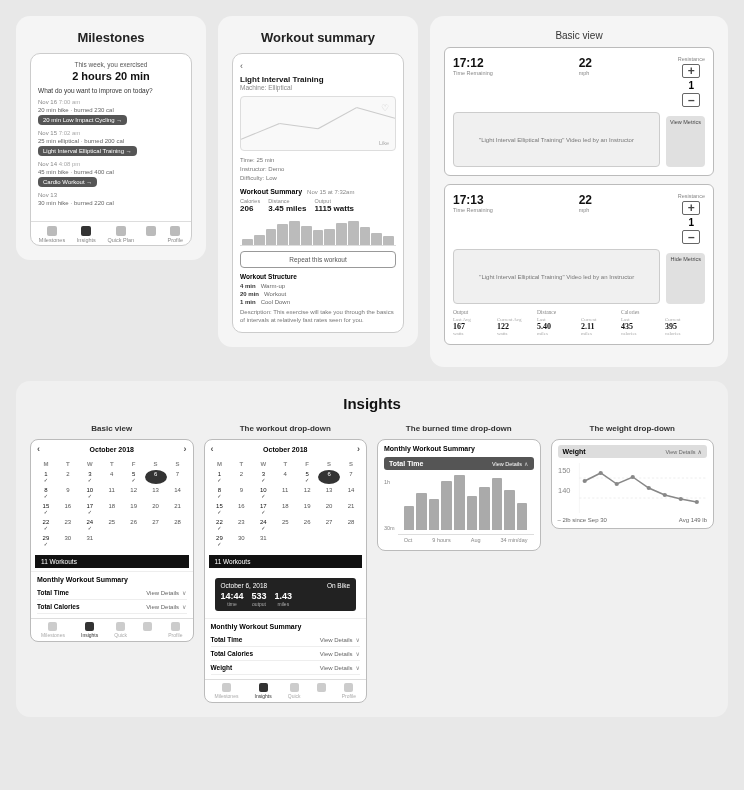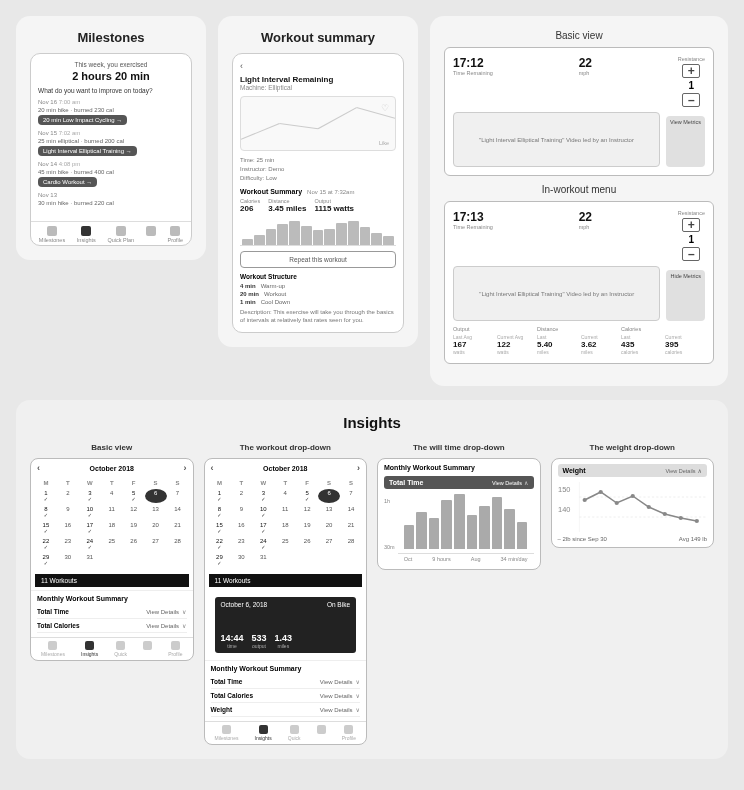--- a/index.html
+++ b/index.html
@@ -384,20 +384,21 @@
       font-size: 5.5px;
       text-align: center;
       color: #444;
       margin-top: 4px;
     }
 
     .iw-metrics-row {
       display: flex;
       gap: 0;
       margin-top: 5px;
+      font-family: Liberation Serif, serif;
     }
 
     .iw-metric {
       flex: 1;
     }
 
     .iw-metric-header {
       font-size: 5.5px;
       color: #888;
       margin-bottom: 2px;
@@ -612,21 +613,20 @@
 
     .wdp-stat {
       display: flex;
       flex-direction: column;
       align-items: center;
     }
 
     .wdp-val {
       font-size: 9px;
       font-weight: 700;
-      margin-top: 23px;
     }
 
     .wdp-unit {
       font-size: 5px;
       color: #aaa;
     }
 
     
     .bar-chart {
       display: flex;
@@ -790,21 +790,21 @@
             <span>Profile</span>
           </div>
         </div>
       </div>
     </div>
 
     <div class="card workout-card">
       <div class="card-title">Workout summary</div>
       <div class="workout-phone">
         <div class="back-arrow">‹</div>
-        <div class="workout-title">Light Interval Remaining</div>
+        <div class="workout-title">Light Interval Training</div>
         <div class="workout-subtitle">Machine: Elliptical</div>
         <div class="workout-image-placeholder">
           <svg width="100%" height="100%" viewBox="0 0 120 50" style="position:absolute;top:0;left:0;" preserveAspectRatio="none">
             <line x1="0" y1="40" x2="30" y2="25" stroke="#ccc" stroke-width="1"></line>
             <line x1="30" y1="25" x2="60" y2="30" stroke="#ccc" stroke-width="1"></line>
             <line x1="60" y1="30" x2="90" y2="10" stroke="#ccc" stroke-width="1"></line>
             <line x1="90" y1="10" x2="120" y2="20" stroke="#ccc" stroke-width="1"></line>
           </svg>
           <div class="heart-icon">♡</div>
           <div style="position:absolute;bottom:4px;right:6px;font-size:5.5px;color:#aaa">Like</div>
@@ -889,21 +889,20 @@
         <div class="iw-content">
           <div class="iw-video">
             <div class="iw-video-text">"Light Interval Elliptical Training"
 Video led by an Instructor</div>
           </div>
           <div class="iw-view-btn">View
 Metrics</div>
         </div>
       </div>
 
-      <div class="sub-section-title">In-workout menu</div>
 
       <div class="inworkout-frame">
         <div class="iw-header">
           <div>
             <div class="iw-time">17:13</div>
             <div class="iw-label">Time Remaining</div>
           </div>
           <div>
             <div class="iw-bpm">22</div>
             <div class="iw-bpm-label">mph</div>
@@ -942,21 +941,21 @@
           <div class="iw-metric">
             <div class="iw-metric-header">Distance</div>
             <div class="iw-metric-vals">
               <div class="iw-metric-col">
                 <div class="iw-metric-sublabel">Last</div>
                 <div class="iw-metric-val">5.40</div>
                 <div class="iw-metric-sublabel">miles</div>
               </div>
               <div class="iw-metric-col">
                 <div class="iw-metric-sublabel">Current</div>
-                <div class="iw-metric-val">3.62</div>
+                <div class="iw-metric-val">2.11</div>
                 <div class="iw-metric-sublabel">miles</div>
               </div>
             </div>
           </div>
           <div class="iw-metric">
             <div class="iw-metric-header">Calories</div>
             <div class="iw-metric-vals">
               <div class="iw-metric-col">
                 <div class="iw-metric-sublabel">Last</div>
                 <div class="iw-metric-val">435</div>
@@ -1214,21 +1213,21 @@
               </div>
             <div class="pbn-item">
                 <div class="pbn-icon"></div>
                 <span>Profile</span>
               </div>
           </div>
         </div>
       </div>
 
       <div class="insights-col">
-        <div class="insights-col-title">The will time drop-down</div>
+        <div class="insights-col-title">The burned time drop-down</div>
         <div class="insights-phone">
           <div class="total-time-chart-section">
             <div class="summary-title" style="margin-bottom:5px;">Monthly Workout Summary</div>
             <div class="total-time-header">
               <span class="tth-title">Total Time</span>
               <span class="tth-right">
                   <span>View Details</span> 
                   <span style="font-size:6px;color:#ccc">∧</span>
                 </span>
             </div>

